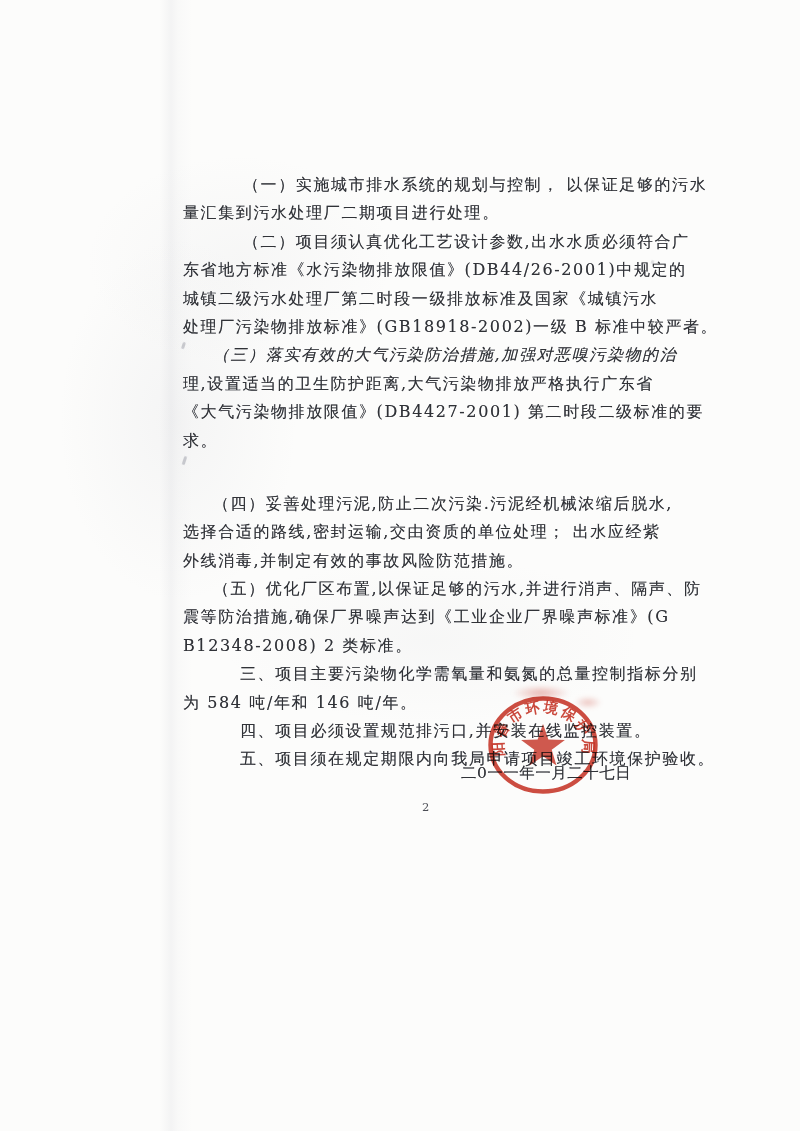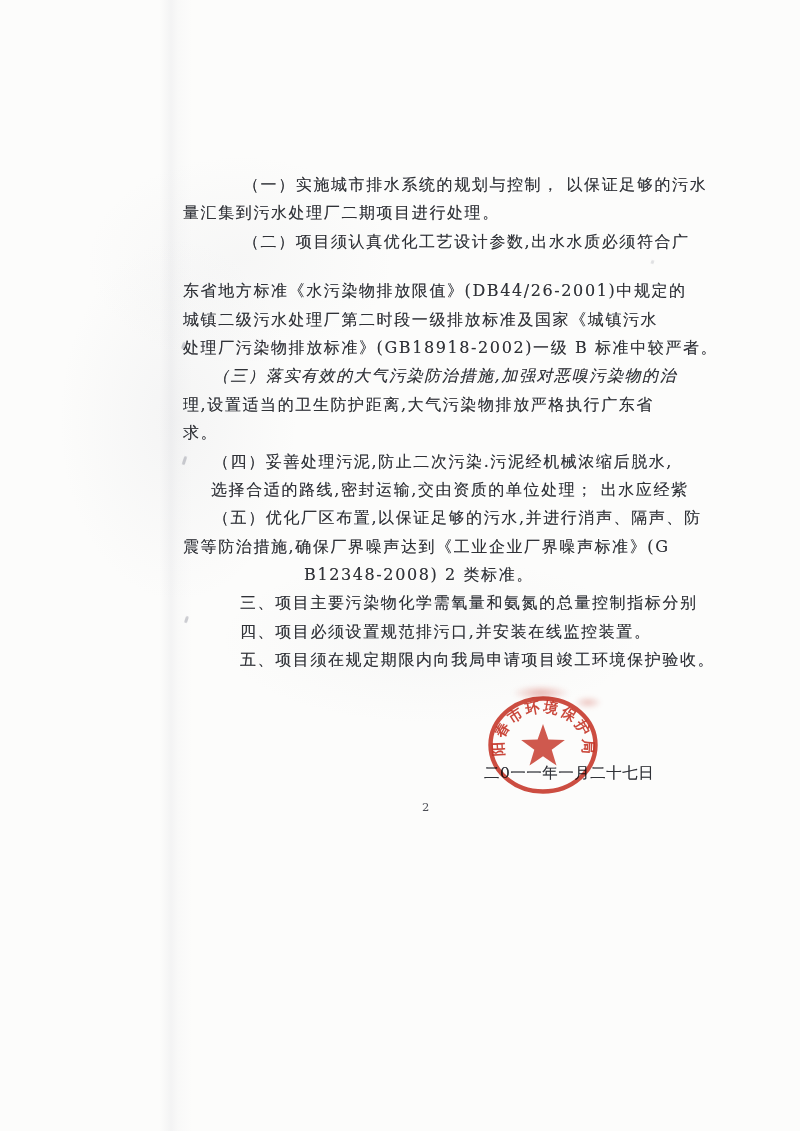--- a/index.html
+++ b/index.html
@@ -32,21 +32,21 @@
   .line {
     height: 28.4px;
     line-height: 28.4px;
     font-size: 16px;
     letter-spacing: 1.6px;
     white-space: nowrap;
     text-shadow: 0 0 0.6px rgba(70,72,84,0.55);
   }
   .date-line {
     position: absolute;
-    left: 484px;
+    left: 461px;
     top: 763px;
     font-size: 15.5px;
     letter-spacing: 0.5px;
     color: var(--ink, #303237);
     text-shadow: 0 0 0.6px rgba(70,72,84,0.5);
     white-space: nowrap;
   }
   .page-number {
     position: absolute;
     left: 422px;
@@ -96,32 +96,35 @@
 </style>
 </head>
 <body>
 
 <div class="page">
 
   <div class="text-block">
       <div class="line" style="padding-left: 60px;">（一）实施城市排水系统的规划与控制， 以保证足够的污水</div>
       <div class="line" style="padding-left: 0px;">量汇集到污水处理厂二期项目进行处理。</div>
       <div class="line" style="padding-left: 60px; text-align: right;">（二）项目须认真优化工艺设计参数,出水水质必须符合广</div>
-      <div class="line" style="padding-left: 0px; margin-top: 21px;">东省地方标准《水污染物排放限值》(DB44/26-2001)中规定的</div>
+      <div class="line" style="padding-left: 0px;">东省地方标准《水污染物排放限值》(DB44/26-2001)中规定的</div>
       <div class="line" style="padding-left: 0px;">城镇二级污水处理厂第二时段一级排放标准及国家《城镇污水</div>
       <div class="line" style="padding-left: 0px; text-align: right;">处理厂污染物排放标准》(GB18918-2002)一级 B 标准中较严者。</div>
       <div class="line" style="padding-left: 30px; font-style: italic;">（三）落实有效的大气污染防治措施,加强对恶嗅污染物的治</div>
       <div class="line" style="padding-left: 0px;">理,设置适当的卫生防护距离,大气污染物排放严格执行广东省</div>
+      <div class="line" style="padding-left: 0px;">《大气污染物排放限值》(DB4427-2001) 第二时段二级标准的要</div>
       <div class="line" style="padding-left: 0px;">求。</div>
-      <div class="line" style="padding-left: 30px;">（四）妥善处理污泥,防止二次污染.污泥经机械浓缩后脱水,</div>
-      <div class="line" style="padding-left: 0px; margin-left: 28px;">选择合适的路线,密封运输,交由资质的单位处理； 出水应经紫</div>
+      <div class="line" style="padding-left: 30px; margin-top: 35px;">（四）妥善处理污泥,防止二次污染.污泥经机械浓缩后脱水,</div>
+      <div class="line" style="padding-left: 0px;">选择合适的路线,密封运输,交由资质的单位处理； 出水应经紫</div>
+      <div class="line" style="padding-left: 0px;">外线消毒,并制定有效的事故风险防范措施。</div>
       <div class="line" style="padding-left: 30px;">（五）优化厂区布置,以保证足够的污水,并进行消声、隔声、防</div>
       <div class="line" style="padding-left: 0px;">震等防治措施,确保厂界噪声达到《工业企业厂界噪声标准》(G</div>
-      <div class="line" style="padding-left: 0px; text-align: center;">B12348-2008) 2 类标准。</div>
+      <div class="line" style="padding-left: 0px;">B12348-2008) 2 类标准。</div>
       <div class="line" style="padding-left: 57px; text-align: right;">三、项目主要污染物化学需氧量和氨氮的总量控制指标分别</div>
+      <div class="line" style="padding-left: 0px;">为 584 吨/年和 146 吨/年。</div>
       <div class="line" style="padding-left: 57px;">四、项目必须设置规范排污口,并安装在线监控装置。</div>
       <div class="line" style="padding-left: 57px;">五、项目须在规定期限内向我局申请项目竣工环境保护验收。</div>
     </div>
 
   <div class="date-line">二0一一年一月二十七日</div>
 
   <div class="page-number">2</div>
 
   <div class="smudge smudge-1"></div>
   <div class="smudge smudge-2"></div>

